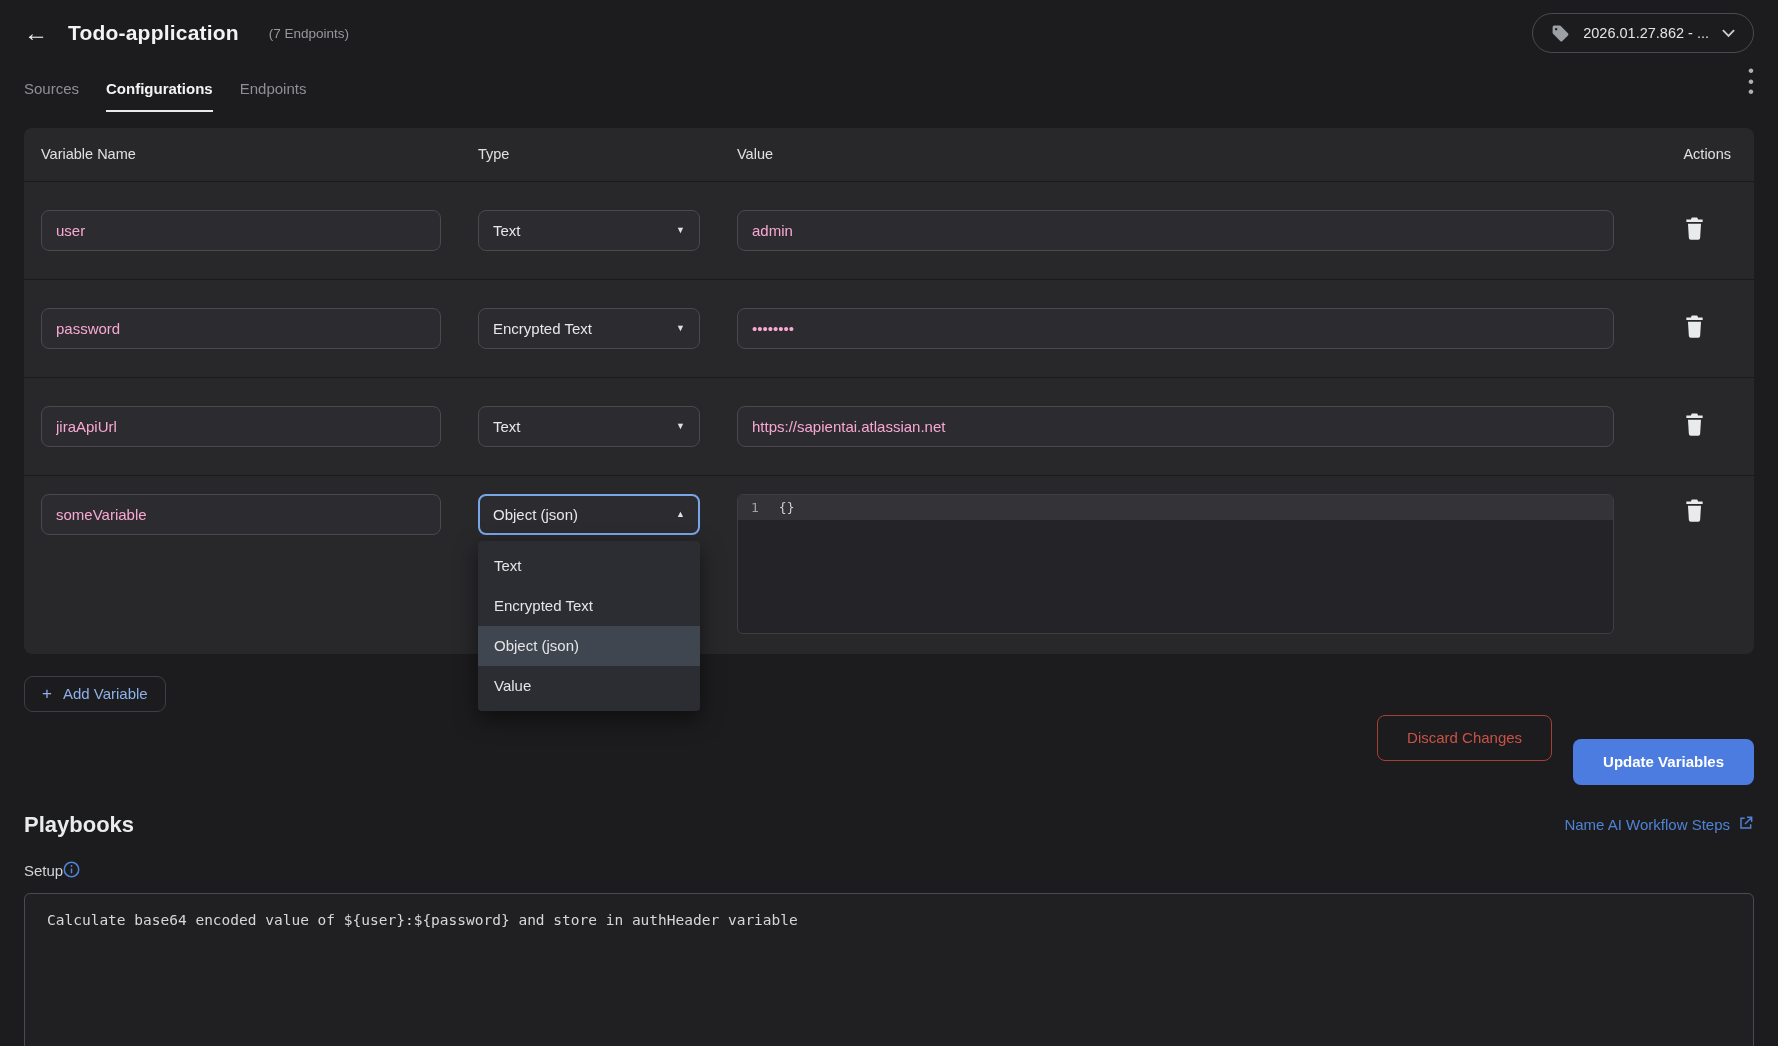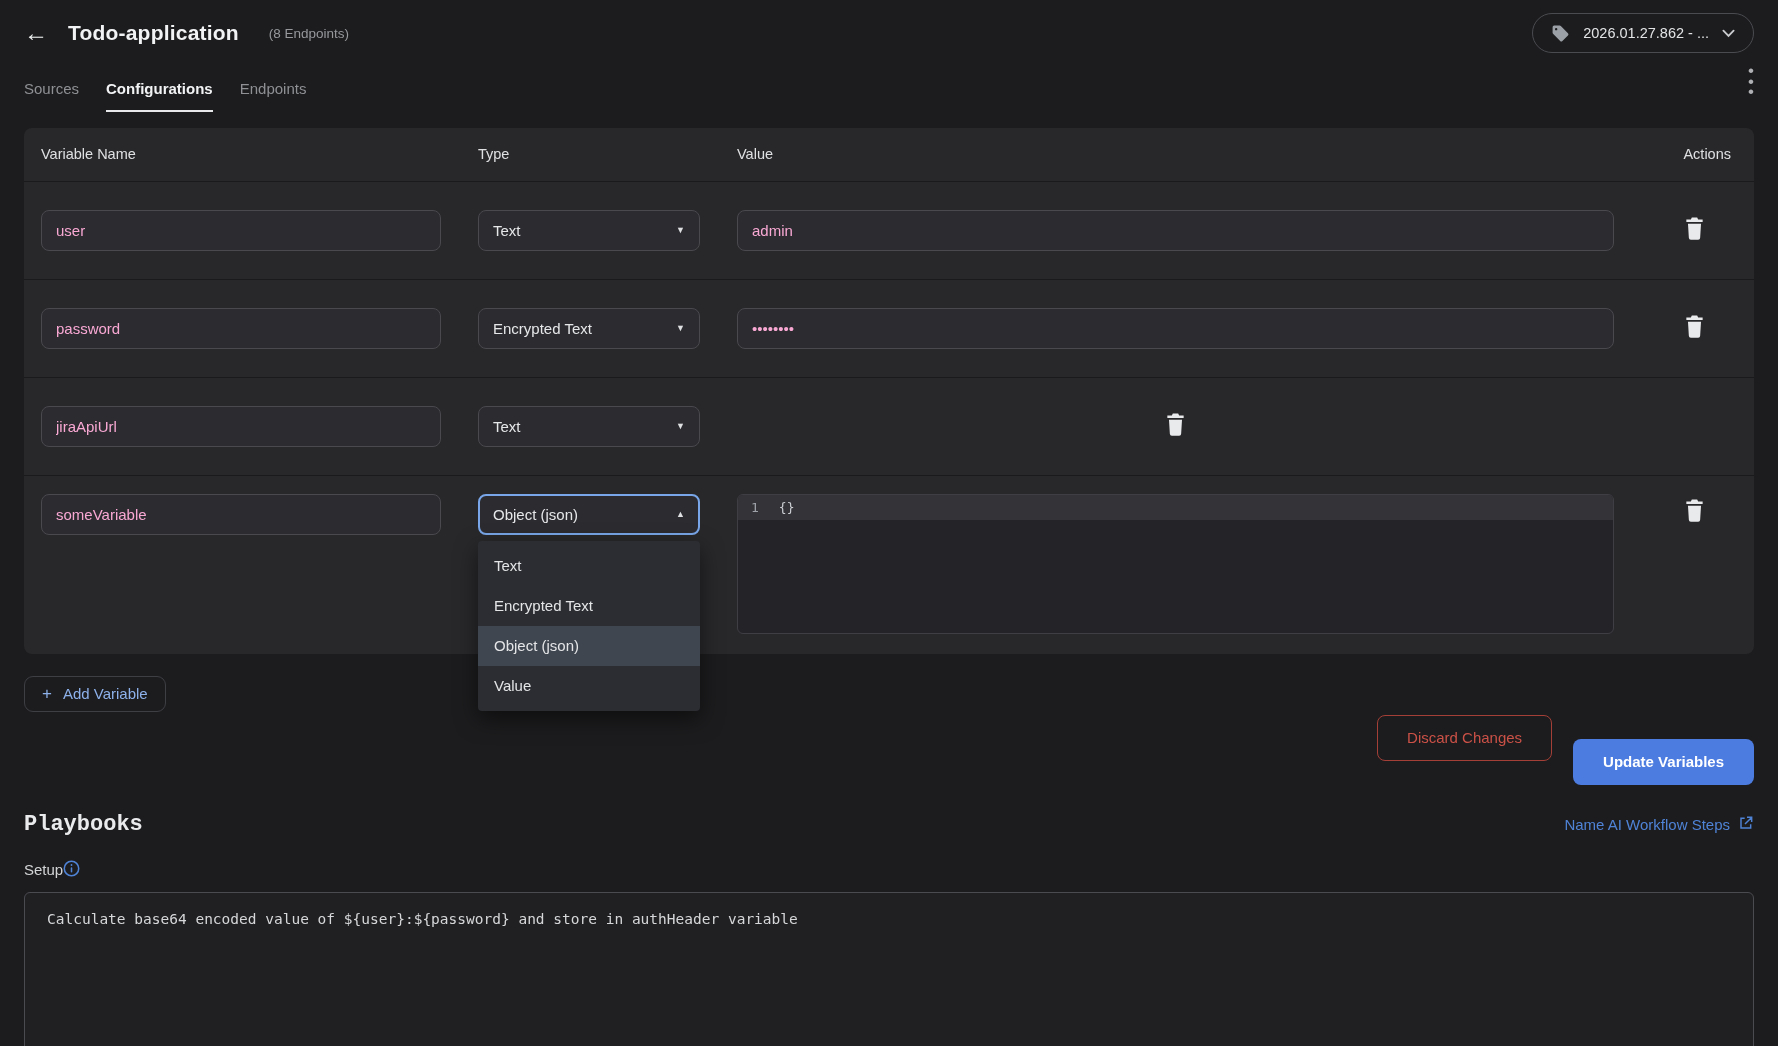--- a/index.html
+++ b/index.html
@@ -106,38 +106,38 @@
   }
   .btn-update {
     height:46px; padding:0 30px; border-radius:8px; border:none;
     background:#4c7ce0; color:#ffffff; font-size:15px; font-weight:700; cursor:pointer;
     font-family:"Liberation Sans", sans-serif;
     margin-top:24px;
   }
 
   
   .playbooks-row { display:flex; align-items:center; justify-content:space-between; padding:27px 24px 0; }
-  .playbooks-title { font-size:22px; font-weight:700; color:#eaebed;font-family:Liberation Mono, monospace; }
+  .playbooks-title { font-size:22px; font-weight:700; color:#eaebed; }
   .workflow-link { display:flex; align-items:center; gap:8px; color:#4f83d6; font-size:15px; cursor:pointer; text-decoration:none; }
   .setup-row { display:flex; align-items:center; padding:23px 24px 0; font-size:15px; color:#d3d4d6; }
   .setup-box {
     display:block; margin:12px 24px 0; width:1730px; height:200px;
     background:#202023; border:1px solid #4a4b50; border-radius:6px;
     padding:18px 22px;
     font-family:"DejaVu Sans Mono", monospace; font-size:14.5px; color:#d6d7d9;
     resize:none; outline:none;
   }
 </style>
 </head>
 <body>
 
 <div class="app-header">
   <span class="back-arrow">←</span>
   <span class="app-title">Todo-application</span>
-  <span class="endpoints-count">(8 Endpoints)</span>
+  <span class="endpoints-count">(7 Endpoints)</span>
   <button class="version-pill">
     <span>
       <svg width="19" height="19" viewBox="0 0 24 24">
           <path fill="#9aa0a6" d="M21.4 11.6l-9-9A2 2 0 0 0 11 2H4a2 2 0 0 0-2 2v7c0 .53.21 1.04.59 1.41l9 9a2 2 0 0 0 2.82 0l7-7a2 2 0 0 0 0-2.82zM6.5 8A1.5 1.5 0 1 1 8 6.5 1.5 1.5 0 0 1 6.5 8z"></path>
         </svg>
     </span>
     <span>2026.01.27.862 - ...</span>
     <span>
       <svg width="13" height="9" viewBox="0 0 14 9">
           <path fill="none" stroke="#c9cbce" stroke-width="2" stroke-linecap="round" d="M1.5 1.5L7 7l5.5-5.5"></path>
@@ -193,20 +193,21 @@
       </button>
     </div>
   </div>
 
   <div class="grid-row vrow">
     <input class="tbox" value="jiraApiUrl" style="">
     <div class="select-box">
       <span>Text</span>
       <span class="chev-glyph">▼</span>
     </div>
+    <input class="tbox" value="https://sapientai.atlassian.net" style="">
     <div class="cell-actions">
       <button class="trash-btn">
         <svg width="23" height="25" viewBox="0 0 24 26">
             <path fill="#e9eaec" d="M9.2 1.5h5.6l1 2.2h4.7v2.4H3.5V3.7h4.7l1-2.2zM5.2 8h13.6l-.9 14.7a2.1 2.1 0 0 1-2.1 2H8.2a2.1 2.1 0 0 1-2.1-2L5.2 8z"></path>
           </svg>
       </button>
     </div>
   </div>
 
   <div class="grid-row vrow tall">

